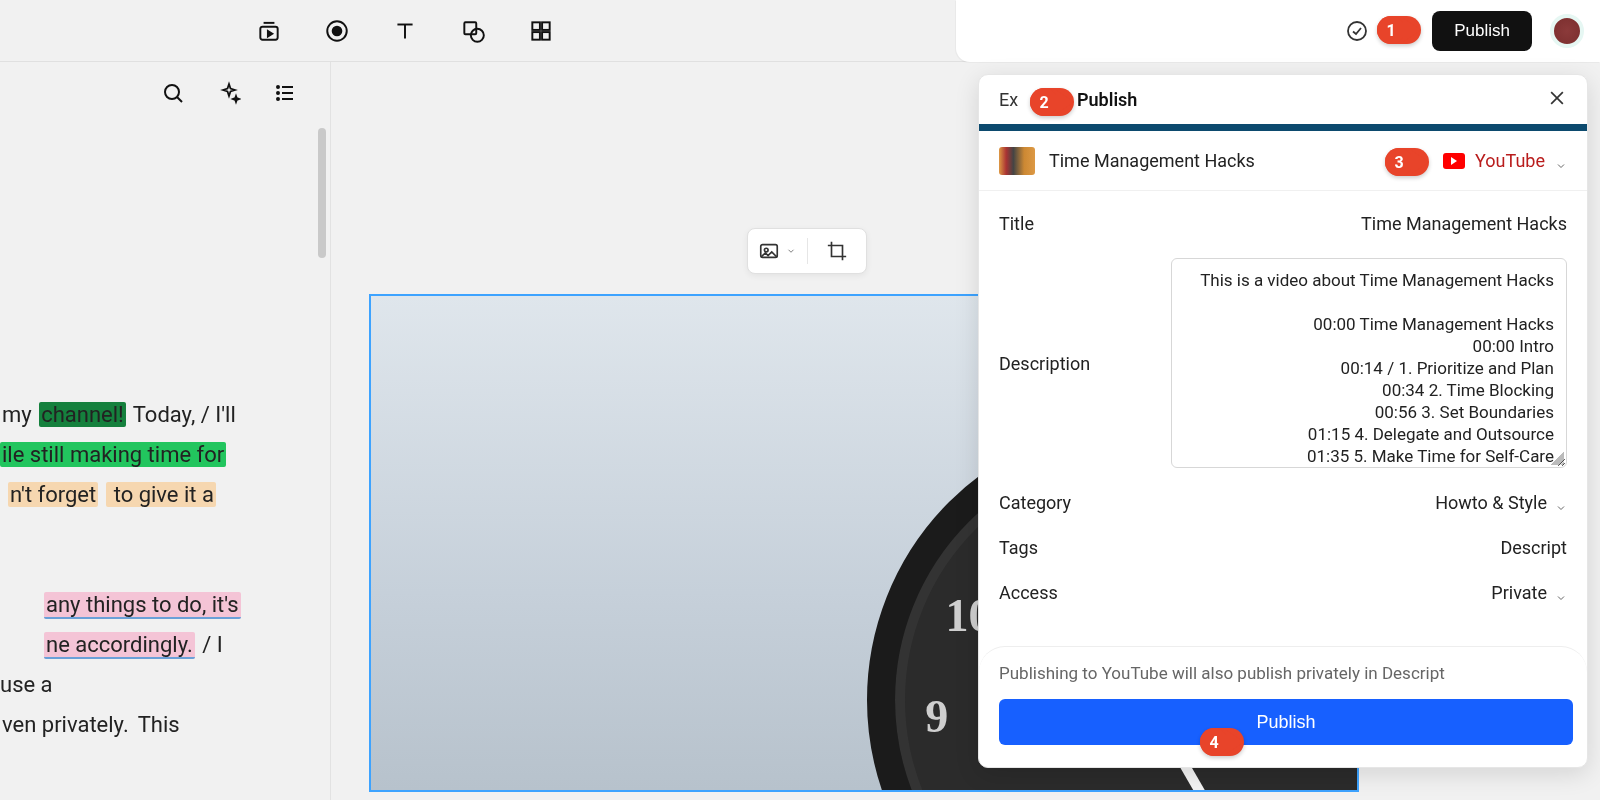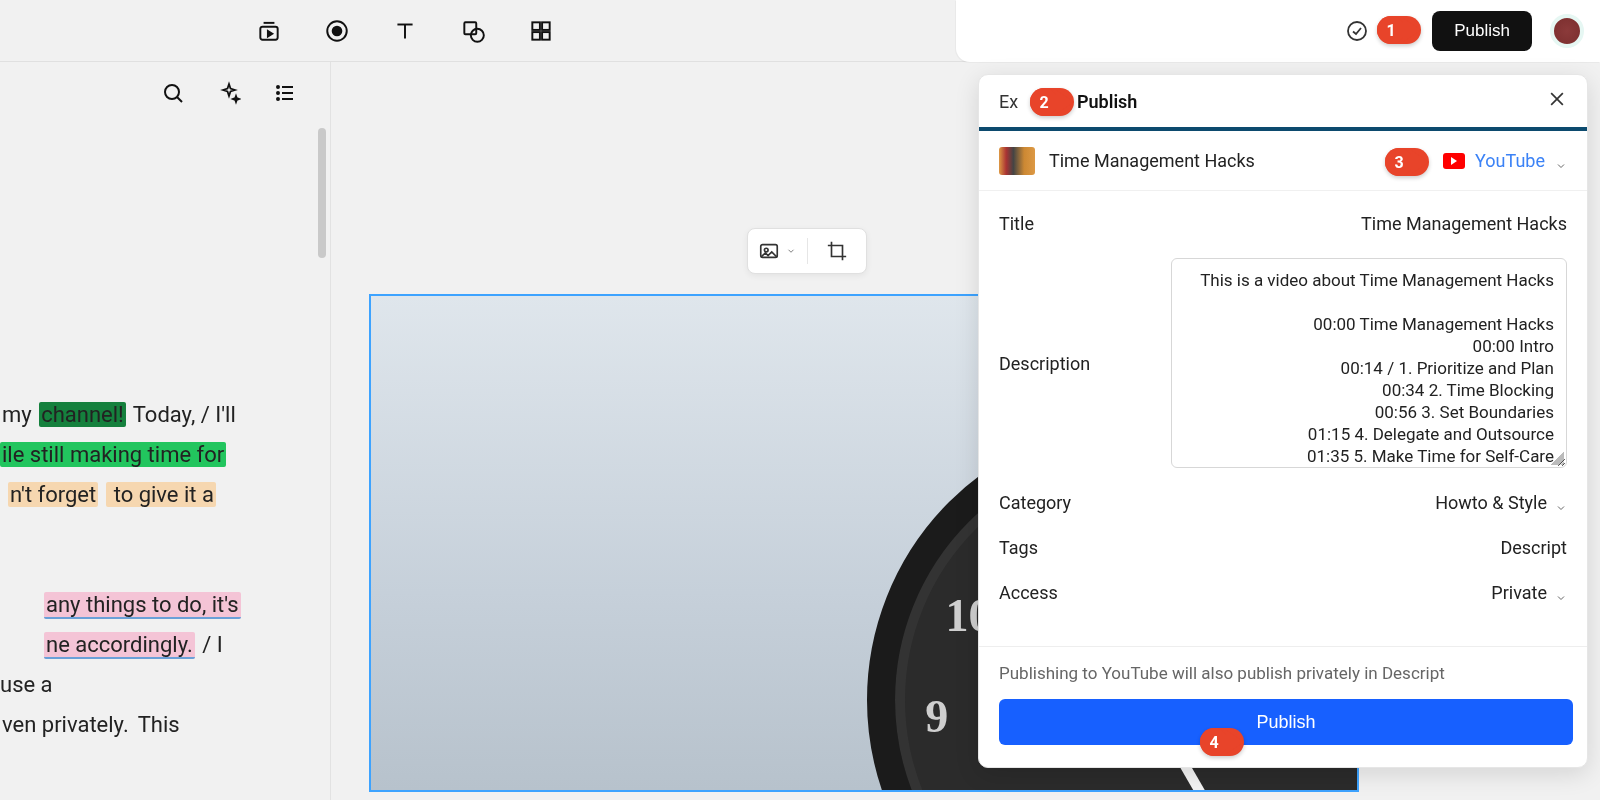--- a/index.html
+++ b/index.html
@@ -44,41 +44,41 @@
   .clock-face { position:absolute; inset:0; }
   .clock-num { position:absolute; color:#cfcfcf; font-family: Georgia, serif; font-size:46px; font-weight:600; }
   .clock-center { position:absolute; left:50%; top:50%; width:26px; height:26px; margin:-13px 0 0 -13px; background:#f3f3f3; border-radius:50%; }
   .clock-hand { position:absolute; left:50%; top:50%; background:#f3f3f3; transform-origin: center bottom; }
   .bell { position:absolute; top:295px; width:130px; height:70px; background:#1d1d1d; border-radius: 65px 65px 10px 10px; }
   .bell.left { left: 580px; }
   .bell.right { left: 790px; }
   
   
   .panel { position: absolute; right: 12px; top: 74px; width: 610px; bottom: 32px; background: #fff; border: 1px solid #e6e6e6; border-radius: 10px; box-shadow: 0 6px 24px rgba(0,0,0,0.12); display:flex; flex-direction:column; }
-  .panel-head { height: 56px; display:flex; align-items:center; padding: 0 20px; border-bottom:4px solid #0c4a6e; }
+  .panel-head { height: 56px; display:flex; align-items:center; padding: 0 20px; border-bottom:7px solid #0c4a6e; }
   .panel-head .title { font-size: 18px; font-weight: 600; margin-left: 78px; }
   .panel-head .ex { position:absolute; left: 20px; color:#333; font-size:18px; }
   .panel-head .close { margin-left:auto; cursor:pointer; }
   
   .proj-row { height: 60px; display:flex; align-items:center; padding: 0 20px; gap: 14px; border-bottom:1px solid #f0f0f0; }
   .thumb { width: 36px; height: 28px; background: linear-gradient(90deg,#d94,#a33 20%,#444 40%,#c83 70%,#d94); border-radius:3px; }
   .proj-row .name { font-size: 18px; color:#222; }
-  .yt-select { margin-left:auto; display:flex; align-items:center; gap:10px; cursor:pointer; color:#3b82f6; font-size:18px; }
+  .yt-select { margin-left:auto; display:flex; align-items:center; gap:10px; cursor:pointer; color:#b91c1c; font-size:18px; }
   .yt-logo { width:22px; height:16px; background:#ff0000; border-radius:3px; position:relative; }
   .yt-logo::after { content:''; position:absolute; left:8px; top:4px; border-left:6px solid #fff; border-top:4px solid transparent; border-bottom:4px solid transparent; }
   
   .fields { padding: 10px 20px 0 20px; display:flex; flex-direction:column; }
   .frow { display:flex; align-items:flex-start; padding: 12px 0; font-size: 18px; color:#222; }
   .frow .flabel { width: 170px; color:#222; }
   .frow .fval { margin-left:auto; text-align:right; color:#222; display:flex; align-items:center; gap:8px; }
   .desc-box { width: 396px; height: 210px; border:1px solid #d7d7d7; border-radius:6px; padding: 10px 12px; font-size: 17px; line-height: 22px; color:#222; white-space: pre-wrap; overflow:hidden; position:relative; resize: both; }
   .desc-box .grip { position:absolute; right:2px; bottom:2px; width:14px; height:14px; background:
     linear-gradient(135deg, transparent 50%, #bbb 50%); }
   
-  .panel-foot { margin-top:auto; border-top:1px solid #eee; padding: 16px 14px 22px 20px; }
+  .panel-foot { margin-top:auto; border-top:1px solid #eee; padding: 16px 14px 22px 20px; border-radius: 26px; }
   .foot-note { font-size: 17px; color:#666; margin-bottom: 16px; }
   .big-publish { width:100%; height: 46px; background:#1760ff; color:#fff; border:none; border-radius:6px; font-size:18px; font-weight:500; cursor:pointer; position:relative; }
   
   .chev { width:12px; height:12px; display:inline-block; }
   .chev svg { width:12px; height:12px; }
   
   
   .m1 { left: 1377px; top: 16px; }
   .m2 { left: 1030px; top: 88px; }
   .m3 { left: 1385px; top: 148px; }

